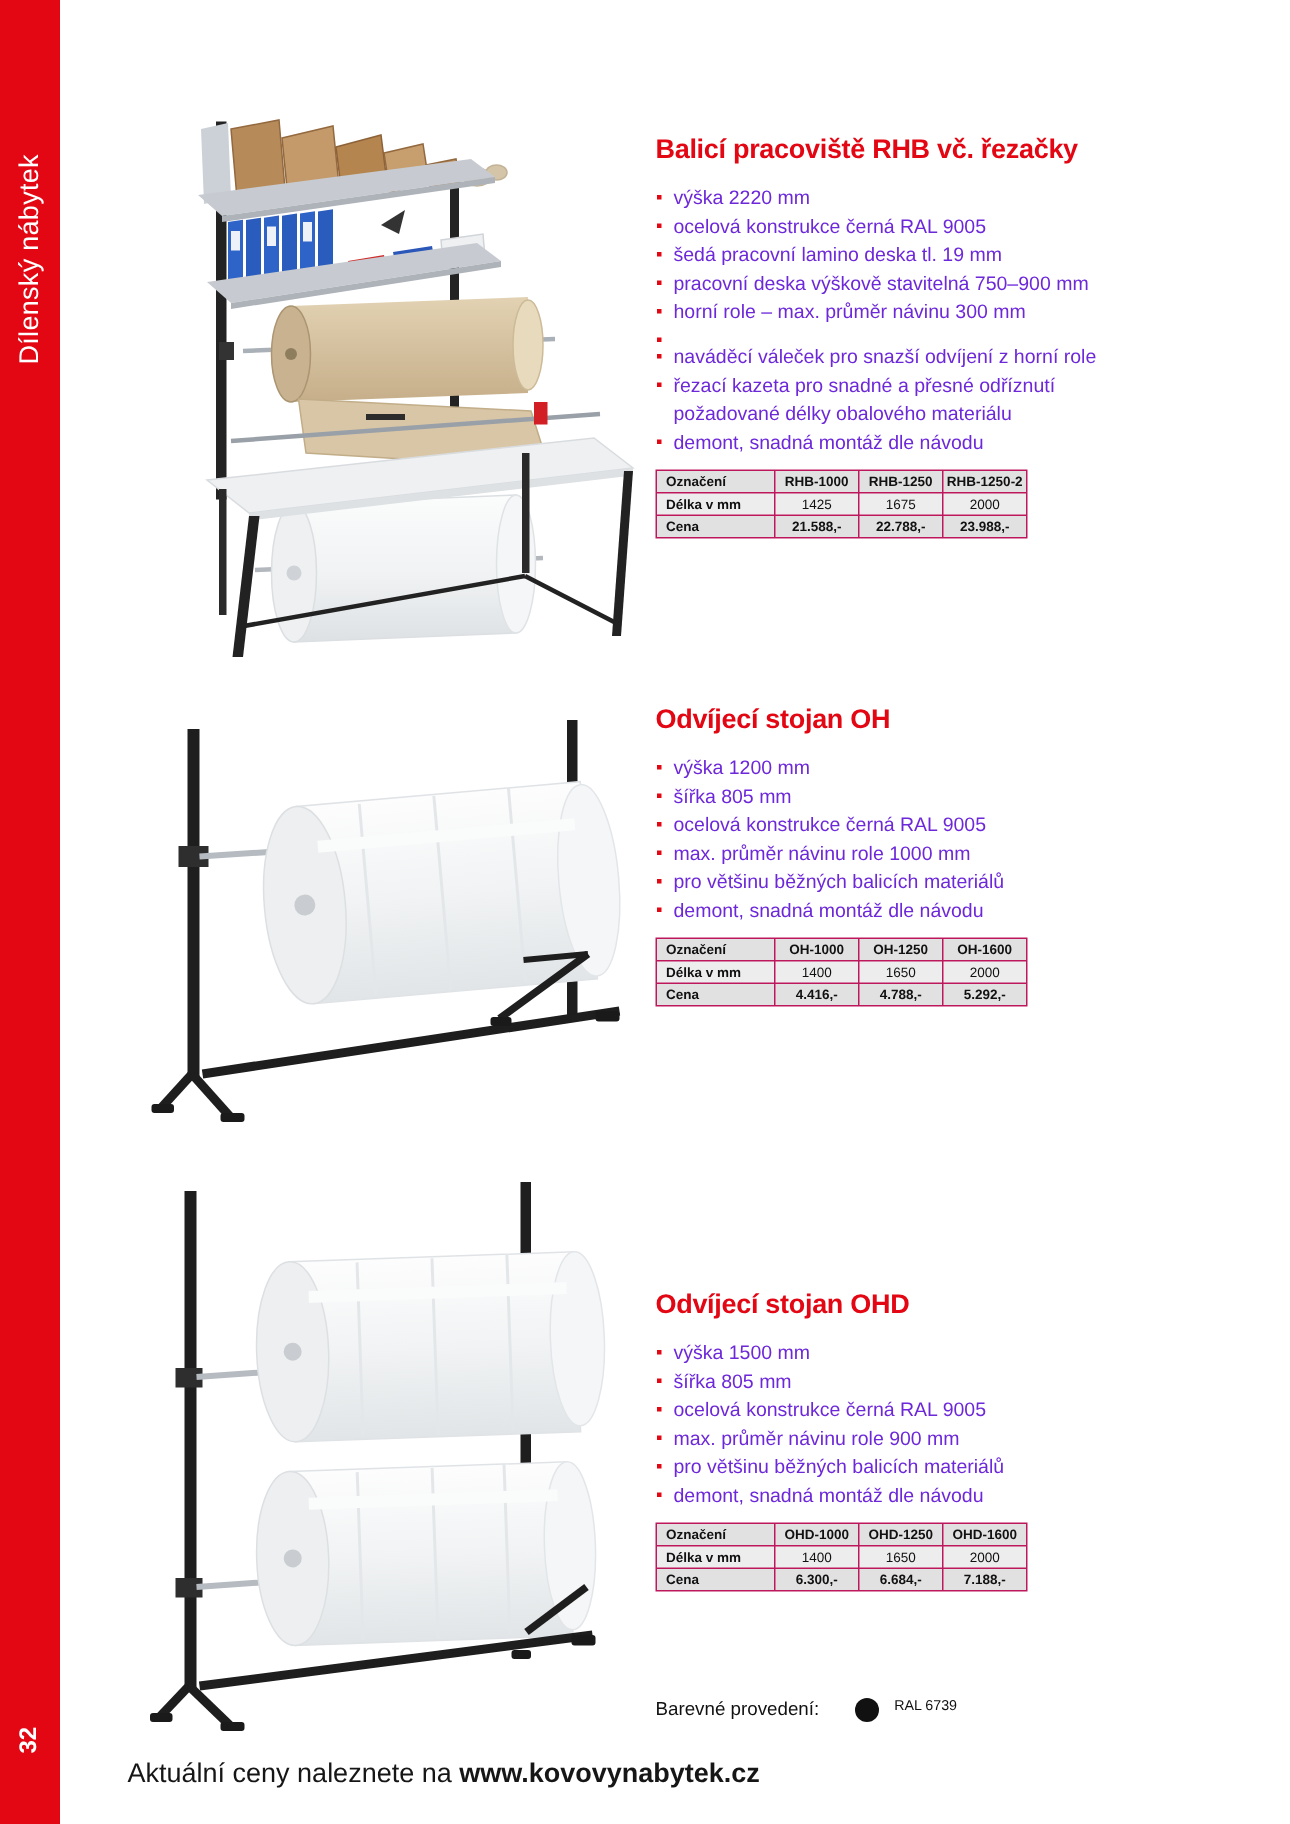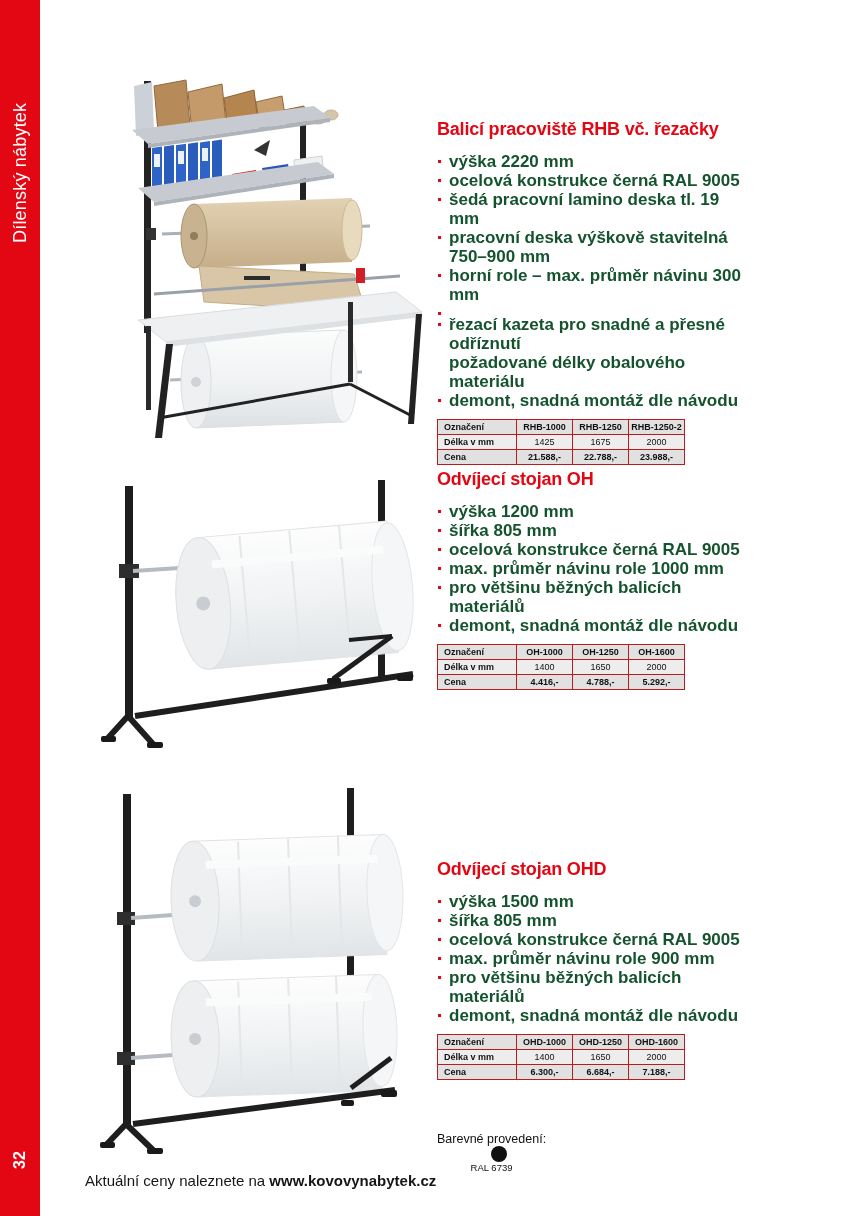--- a/index.html
+++ b/index.html
@@ -12,40 +12,40 @@
       writing-mode:vertical-rl;transform:rotate(180deg);
       display:flex;align-items:center;justify-content:center;letter-spacing:.2px;}
   .page-number{position:absolute;left:0;top:1142px;width:40px;height:36px;
       color:#fff;font-size:16px;font-weight:700;
       writing-mode:vertical-rl;transform:rotate(180deg);
       display:flex;align-items:center;justify-content:center;}
   
   .info{position:absolute;width:312px;}
   .info h2{margin:0 0 12px 0;font-size:18px;line-height:22px;font-weight:700;color:#e30613;letter-spacing:-.2px;}
   ul.specs{list-style:none;margin:0;padding:0;}
-  ul.specs li{display:flex;font-size:17px;line-height:19px;color:#14532d;font-weight:bold;}
+  ul.specs li{display:flex;font-size:13px;line-height:19px;color:#6d28d9;}
   ul.specs .dot{flex:none;width:3px;height:3px;background:#e30613;margin:8px 8px 0 1px;}
   ul.specs .txt{white-space:pre-line;}
   
-  table.price-table{border-collapse:separate;border-spacing:1px;margin-top:9px;background:#b91c1c;}
+  table.price-table{border-collapse:separate;border-spacing:1px;margin-top:9px;background:#be185d;}
   table.price-table th,table.price-table td{height:14px;padding:0;font-size:9px;vertical-align:middle;}
   table.price-table th{width:72px;text-align:left;padding-left:6px;font-weight:700;}
   table.price-table td{width:55px;text-align:center;}
   table.price-table tr:nth-child(1){background:#e1e1e1;}
   table.price-table tr:nth-child(2){background:#ededed;}
   table.price-table tr:nth-child(3){background:#e1e1e1;}
   table.price-table tr:nth-child(1) td{font-weight:700;}
   table.price-table tr:nth-child(3) td{font-weight:700;}
   
   .photo{position:absolute;}
   
-  .color-note{position:absolute;left:437px;top:1132px;display:flex;align-items:center;font-size:12.5px;flex-direction:column;}
+  .color-note{position:absolute;left:437px;top:1132px;display:flex;align-items:flex-start;font-size:12.5px;}
   .color-note .swatch{width:16px;height:16px;border-radius:50%;background:#111;margin:0 10px 0 24px;}
   .color-note .swatch-label{font-size:9.5px;}
-  .footer{position:absolute;left:85px;top:1172px;font-size:15px;color:#161616;}
+  .footer{position:absolute;left:85px;top:1172px;font-size:18px;color:#161616;}
   .footer .bold{font-weight:700;color:#161616;text-decoration:none;}
 </style>
 </head>
 <body>
 
 <div class="page">
 
   <aside class="sidebar">
     <div class="sidebar-title">Dílenský nábytek</div>
     <div class="page-number">32</div>
@@ -117,21 +117,21 @@
     <polygon points="62,316 318,286 318,291 62,321" fill="#dde1e4"></polygon>
 
     <rect x="42" y="300" width="5" height="84" fill="#2a2a2a"></rect>
     <rect x="244" y="276" width="5" height="80" fill="#2a2a2a"></rect>
     <polygon points="62,318 69,318 58,412 51,412" fill="#222"></polygon>
     <polygon points="312,288 318,288 310,398 304,398" fill="#222"></polygon>
     <line x1="55" y1="392" x2="246" y2="358" stroke="#222" stroke-width="3"></line>
     <line x1="246" y1="358" x2="308" y2="390" stroke="#222" stroke-width="3"></line>
   </svg>
 
-  <div class="info" style="left:437px;top:118px">
+  <div class="info" style="left:437px;top:88px">
     <h2>Balicí pracoviště RHB vč. řezačky</h2>
     <ul class="specs">
       <li>
           <span class="dot"></span>
           <span class="txt">výška 2220 mm</span>
         </li>
       <li>
           <span class="dot"></span>
           <span class="txt">ocelová konstrukce černá RAL 9005</span>
         </li>
@@ -142,20 +142,24 @@
       <li>
           <span class="dot"></span>
           <span class="txt">pracovní deska výškově stavitelná 750–900 mm</span>
         </li>
       <li>
           <span class="dot"></span>
           <span class="txt">horní role – max. průměr návinu 300 mm</span>
         </li>
       <li>
           <span class="dot"></span>
+        </li>
+      <li>
+          <span class="dot"></span>
+          <span class="txt">naváděcí váleček pro snazší odvíjení z horní role</span>
         </li>
       <li>
           <span class="dot"></span>
           <span class="txt">řezací kazeta pro snadné a přesné odříznutí
 požadované délky obalového materiálu</span>
         </li>
       <li>
           <span class="dot"></span>
           <span class="txt">demont, snadná montáž dle návodu</span>
         </li>

